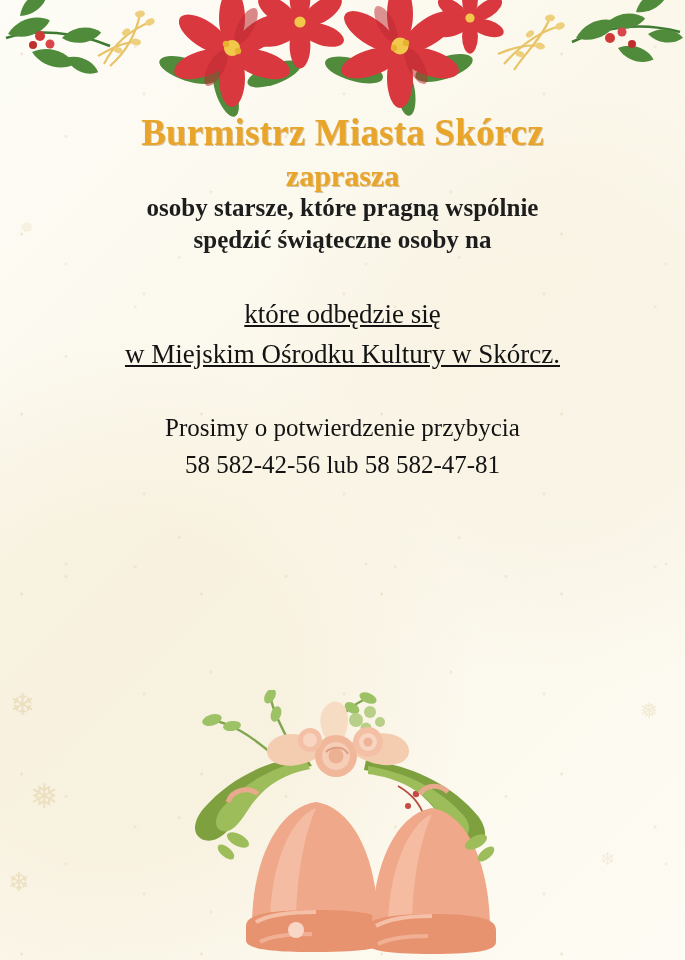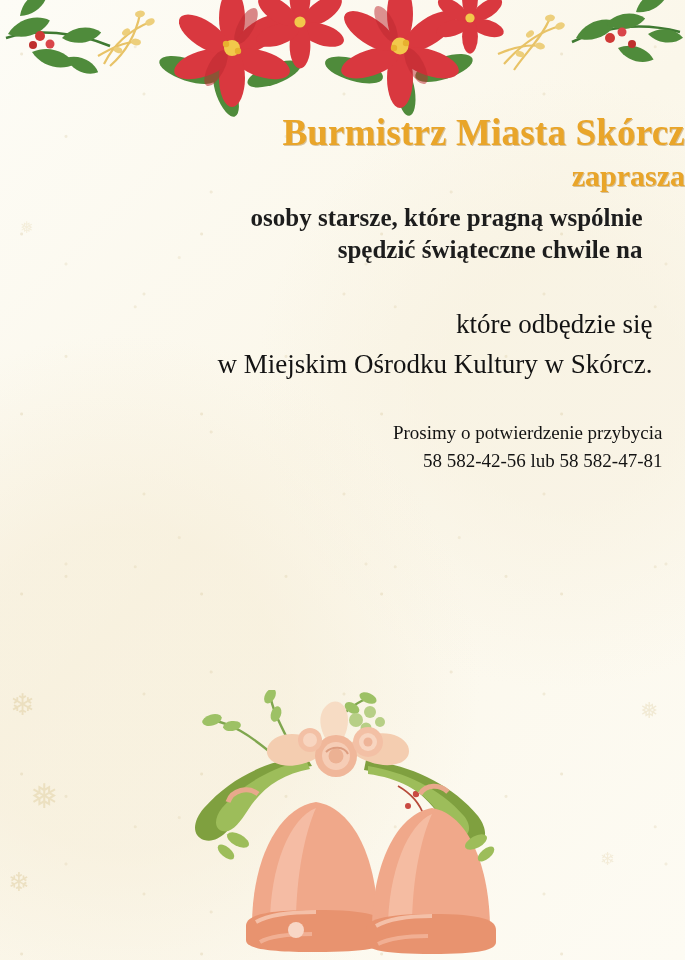--- a/index.html
+++ b/index.html
@@ -61,21 +61,21 @@
     left: 0; top: 0;
     width: 685px; height: 120px;
   }
   #top-band svg { display: block; }
 
   
   #content {
     position: absolute;
     left: 0; top: 112px;
     width: 685px;
-    text-align: right;
+    text-align: center;
   }
 
   .gold {
     color: #e9a529;
     font-weight: bold;
     text-shadow: 1px 1px 0 rgba(150,95,10,0.35);
   }
 
   #title-main {
     font-size: 37px;
@@ -83,46 +83,47 @@
     line-height: 1.12;
     margin: 0;
   }
   #title-sub {
     font-size: 30px;
     margin: 6px 0 0 0;
     line-height: 1.1;
   }
 
   #intro {
-    margin: 10px auto 0 auto;
+    margin: 0 auto 0 auto;
     width: 600px;
     font-size: 25px;
     font-weight: bold;
     color: #1d1d1d;
     line-height: 1.25;
   }
 
   #event-title {
     margin: 42px 0 0 0;
     font-size: 41px;
     letter-spacing: 0.5px;
   }
 
   #details {
     margin: 40px auto 0 auto;
     width: 620px;
     font-size: 27px;
     color: #131313;
     line-height: 1.48;
+    text-decoration: underline;
   }
 
   #callout {
     margin: 34px auto 0 auto;
     width: 640px;
-    font-size: 19px;
+    font-size: 25px;
     color: #131313;
     line-height: 1.48;
   }
 
   
   #bells {
     position: absolute;
     left: 120px;
     top: 690px;
     width: 440px;
@@ -294,21 +295,21 @@
     </svg>
   </div>
 
   <div id="content">
 
     <h1 id="title-main" class="gold">Burmistrz Miasta Skórcz</h1>
     <h2 id="title-sub" class="gold">zaprasza</h2>
 
     <div id="intro">
       <div>osoby starsze, które pragną wspólnie</div>
-      <div>spędzić świąteczne chwile na</div>
+      <div>spędzić świąteczne osoby na</div>
     </div>
 
 
     <div id="details">
       <div>które odbędzie się</div>
       <div>w Miejskim Ośrodku Kultury w Skórcz.</div>
     </div>
 
     <div id="callout">
       <div>Prosimy o potwierdzenie przybycia</div>

